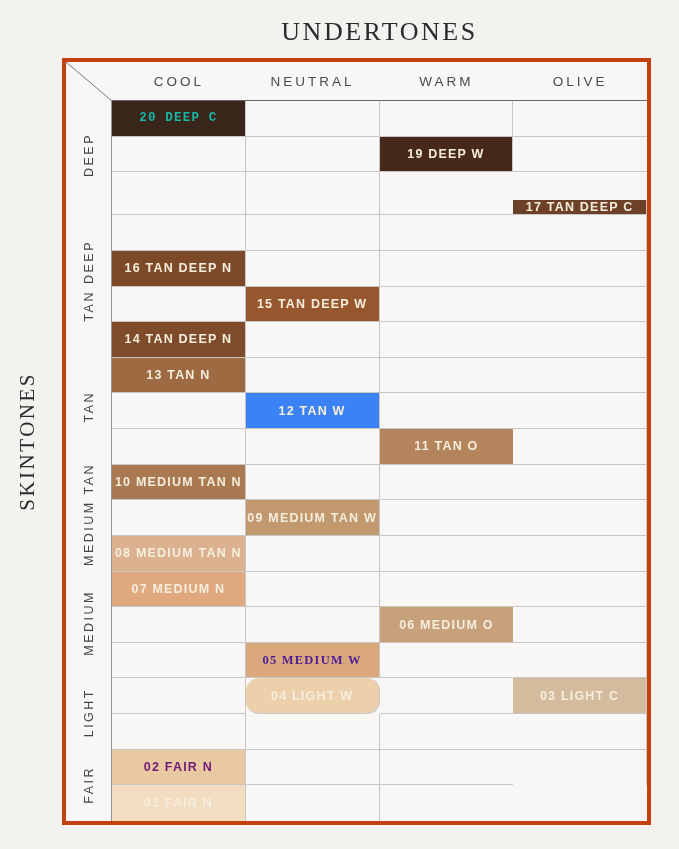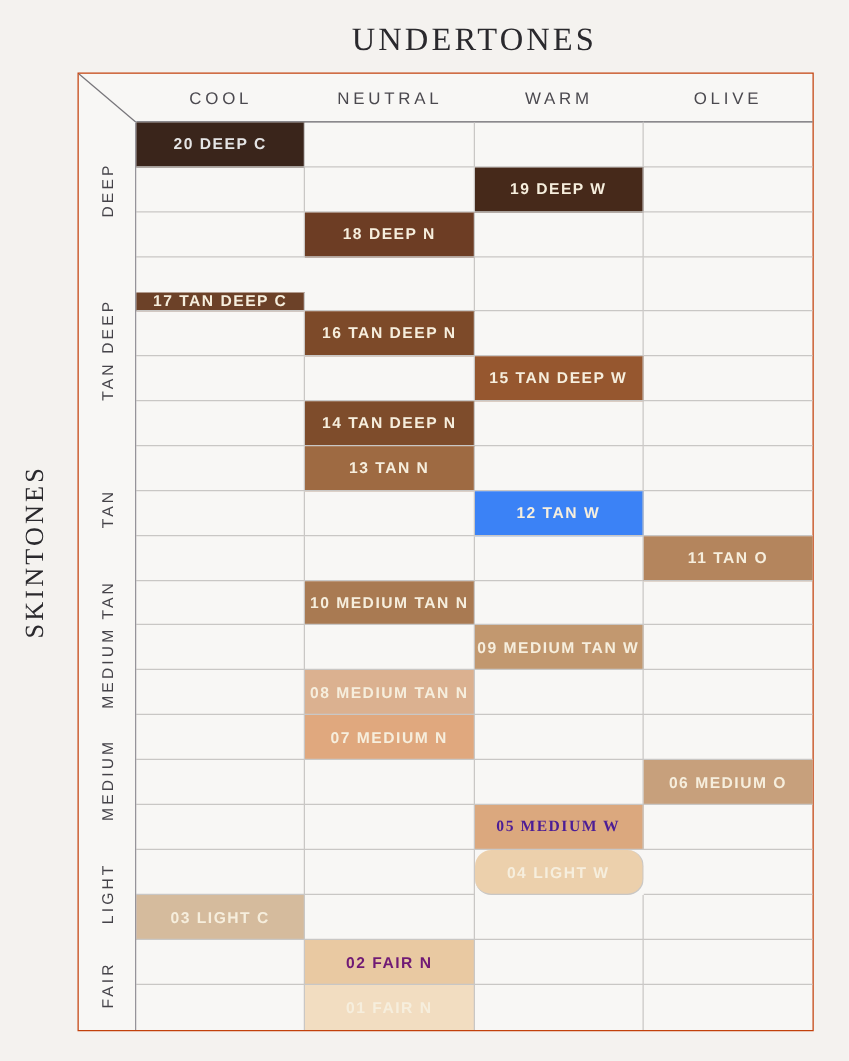--- a/index.html
+++ b/index.html
@@ -19,21 +19,21 @@
     position:absolute;left:8px;top:58px;width:38px;height:767px;
     display:flex;align-items:center;justify-content:center;
   }
   .side-title span{
     font-family:"Liberation Serif", serif;
     font-size:21px;letter-spacing:2.5px;color:#2a292d;
     writing-mode:vertical-rl;transform:rotate(180deg);white-space:nowrap;
   }
   .shade-table{
     position:absolute;left:62px;top:58px;width:589px;height:767px;
-    box-sizing:border-box;border:1px solid #c2410c;background:#f8f7f5;
+    box-sizing:border-box;border:4px solid #c2410c;background:#f8f7f5;
     display:flex;flex-direction:column;
   }
   .header-row{height:39px;display:flex;flex:none;}
   .corner-cell{width:46px;flex:none;position:relative;}
   .corner-cell svg{position:absolute;left:0;top:0;}
   .col-header{
     flex:1;display:flex;align-items:center;justify-content:center;
     box-sizing:border-box;border-bottom:1px solid #67656b;
     font-size:13.5px;letter-spacing:3px;color:#4b494f;white-space:nowrap;
   }
@@ -105,30 +105,29 @@
           <span>MEDIUM</span>
         </div>
         <div class="group-label" style="top: 80%; height: 10%;">
           <span>LIGHT</span>
         </div>
         <div class="group-label" style="top: 90%; height: 10%;">
           <span>FAIR</span>
         </div>
       </div>
     <div class="grid" id="grid">
-        <div class="cell filled" style="background: rgb(58, 37, 27); color: #e5e5e5;">20 DEEP C</div>
+        <div class="cell filled" style="background: rgb(58, 37, 27); color: #14b8a6; font-family: Liberation Mono, monospace;">20 DEEP C</div>
         <div class="cell"></div>
         <div class="cell"></div>
         <div class="cell last-col"></div>
         <div class="cell"></div>
         <div class="cell"></div>
         <div class="cell filled" style="background: rgb(70, 41, 26); color: rgb(246, 238, 221);">19 DEEP W</div>
         <div class="cell last-col"></div>
         <div class="cell"></div>
-        <div class="cell filled" style="background: rgb(109, 61, 36); color: rgb(246, 238, 221);">18 DEEP N</div>
         <div class="cell"></div>
         <div class="cell last-col"></div>
         <div class="cell filled" style="background: rgb(108, 65, 40); color: rgb(246, 238, 221); margin-top: 28px;">17 TAN DEEP C</div>
         <div class="cell"></div>
         <div class="cell"></div>
         <div class="cell last-col"></div>
         <div class="cell"></div>
         <div class="cell filled" style="background: rgb(125, 74, 41); color: rgb(246, 238, 221);">16 TAN DEEP N</div>
         <div class="cell"></div>
         <div class="cell last-col"></div>

